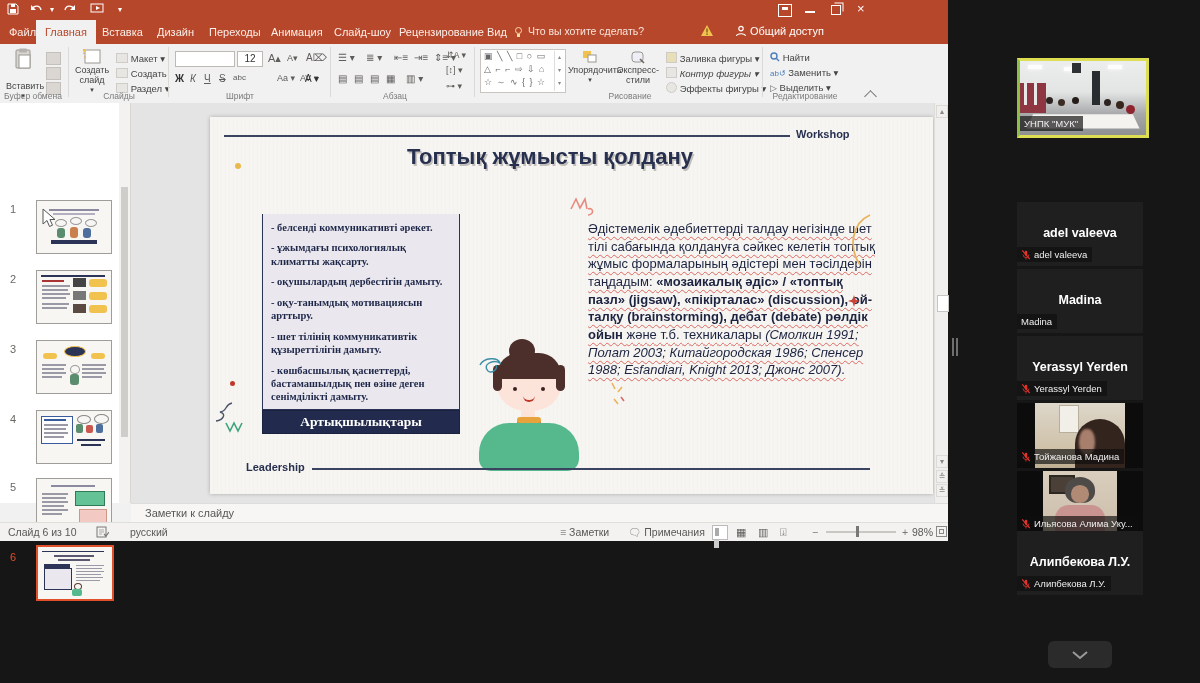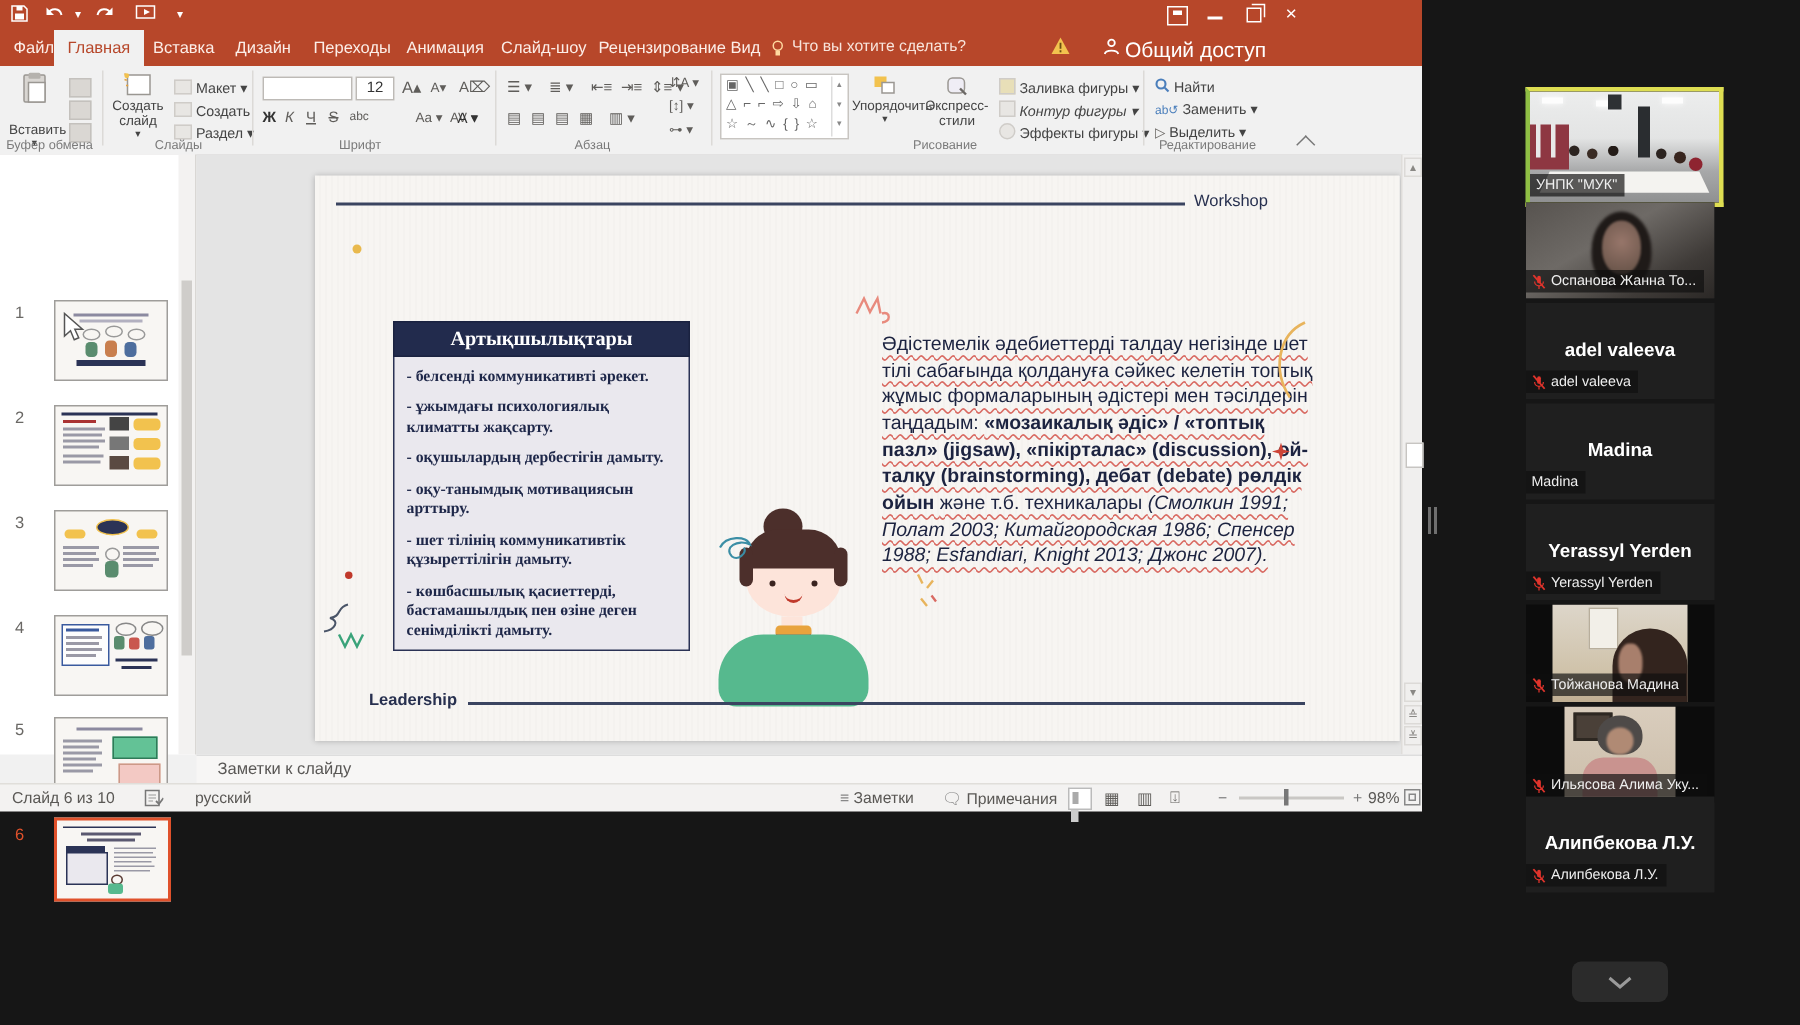--- a/index.html
+++ b/index.html
@@ -123,21 +123,21 @@
             <rect x="6.4" y="4.5" width="1.2" height="4" fill="#6b4c12"></rect>
             <rect x="6.4" y="9.5" width="1.2" height="1.4" fill="#6b4c12"></rect>
           </svg>
         </span>
     <span class="abs" style="left:735px;top:5px;">
       <svg width="12" height="12" viewBox="0 0 12 12">
             <circle cx="6" cy="3.6" r="2.2" fill="none" stroke="#fff" stroke-width="1.2"></circle>
             <path d="M1.5 11c.6-3 8.4-3 9 0" fill="none" stroke="#fff" stroke-width="1.2"></path>
           </svg>
         </span>
-    <span class="abs" style="left:750px;top:5px;font-size:14px;color:#fff;">Общий доступ</span>
+    <span class="abs" style="left:750px;top:5px;font-size:11px;color:#fff;">Общий доступ</span>
   </div>
 
   <div id="ribbon">
 
     <div class="abs rbtn" style="left:6px;top:4px;width:34px;">
       <svg width="18" height="22" viewBox="0 0 18 22" style="margin:0 auto;">
             <rect x="2" y="2" width="14" height="18" rx="1" fill="#d9d6d2" stroke="#9a9792"></rect>
             <rect x="5" y="0.5" width="8" height="4" rx="1" fill="#b5b2ad"></rect>
             <rect x="5" y="7" width="11" height="13" fill="#fff" stroke="#9a9792"></rect>
           </svg>
@@ -330,39 +330,40 @@
       <path d="M1 1v15l4-3.5 2.5 6 3-1.3-2.6-5.7H13z" fill="#fff" stroke="#555" stroke-width="1"></path>
         </svg>
     <div class="abs" style="left:119px;top:0;width:11px;height:400px;background:#f3f2f1;">
       <div class="abs" style="left:2px;top:84px;width:7px;height:250px;background:#cfcdca;"></div>
     </div>
   </div>
 
   <div id="editor">
     <div id="slide">
       <div class="abs" style="left:14px;top:18px;width:566px;height:1.5px;background:#3a4460;"></div>
-      <div class="abs navy" style="left:586px;top:11px;font-size:11px;font-weight:normal;">Workshop</div>
+      <div class="abs navy" style="left:586px;top:11px;font-size:11px;font-weight:bold;">Workshop</div>
       <div class="abs" style="left:120px;top:26px;width:440px;text-align:center;font-size:22px;font-weight:bold;color:#27304f;line-height:1.3;text-shadow:1.5px 1.5px 0 rgba(130,126,120,0.45);">
+        <div>Топтық жұмысты қолдану</div>
       </div>
       <div class="abs" style="left:25px;top:46px;width:6px;height:6px;border-radius:50%;background:#e9b94d;"></div>
       <svg class="abs" style="left:358px;top:78px;" width="30" height="24" viewBox="0 0 30 24">
         <path d="M3 14L8 4l4 9 5-9 2 10" fill="none" stroke="#e88a7d" stroke-width="1.6"></path>
             <path d="M20 14c6-2 6 6 0 6" fill="none" stroke="#e88a7d" stroke-width="1.6"></path>
           </svg>
 
       <div id="advbox">
-        <div id="advhead">Артықшылықтары</div>
         <div id="advbody">
           <p>- белсенді коммуникативті әрекет.</p>
           <p>- ұжымдағы психологиялық климатты жақсарту.</p>
           <p>- оқушылардың дербестігін дамыту.</p>
           <p>- оқу-танымдық мотивациясын арттыру.</p>
           <p>- шет тілінің коммуникативтік құзыреттілігін дамыту.</p>
           <p style="margin-bottom:0;">- көшбасшылық қасиеттерді, бастамашылдық пен өзіне деген сенімділікті дамыту.</p>
         </div>
+        <div id="advhead">Артықшылықтары</div>
       </div>
       <div class="abs" style="left:20px;top:264px;width:5px;height:5px;border-radius:50%;background:#c0392b;"></div>
       <svg class="abs" style="left:2px;top:284px;" width="38" height="32" viewBox="0 0 38 32">
         <path d="M20 2c-8 2-4 8-12 9 7 2 3 8-4 9" fill="none" stroke="#4a5568" stroke-width="1.4"></path>
         <path d="M14 22l4 8 4-8 4 8 4-8" fill="none" stroke="#3aa37a" stroke-width="1.6"></path>
           </svg>
 
       <div id="righttext"><span class="sq">Әдістемелік әдебиеттерді талдау негізінде шет тілі сабағында қолдануға сәйкес келетін топтық жұмыс формаларының әдістері мен тәсілдерін таңдадым: </span><span class="b sq">«мозаикалық әдіс» / «топтық пазл» (jigsaw), «пікірталас» (discussion), ой-талқу (brainstorming), дебат (debate) рөлдік ойын </span><span class="sq">және т.б. техникалары </span><span class="i sq">(Смолкин 1991; Полат 2003; Китайгородская 1986; Спенсер 1988; Esfandiari, Knight 2013; Джонс 2007).</span></div>
 
       <svg class="abs" style="left:636px;top:96px;" width="28" height="54" viewBox="0 0 28 54">
@@ -454,34 +455,20 @@
   <div class="abs" style="left:38px;top:38px;width:7px;height:7px;border-radius:50%;background:#3a2c24;"></div>
   <div class="abs" style="left:52px;top:36px;width:7px;height:7px;border-radius:50%;background:#241c18;"></div>
   <div class="abs" style="left:84px;top:38px;width:7px;height:7px;border-radius:50%;background:#2c2420;"></div>
   <div class="abs" style="left:96px;top:40px;width:8px;height:8px;border-radius:50%;background:#38251e;"></div>
   <div class="abs" style="left:106px;top:44px;width:9px;height:9px;border-radius:50%;background:#8e2430;"></div>
   <div class="plabel">
         <span>УНПК "МУК"</span>
       </div>
 </div>
 
-<div class="tile" style="top:135px;height:64px;">
-  <div class="abs" style="left:0;top:0;right:0;bottom:0;background:linear-gradient(150deg,#57534f 0%,#6e6a66 40%,#3f3b38 75%,#2b2826 100%);"></div>
-  <div class="abs" style="left:44px;top:6px;width:40px;height:52px;border-radius:50% 50% 45% 45%;background:#1f1a18;filter:blur(1px);"></div>
-  <div class="abs" style="left:51px;top:12px;width:26px;height:36px;border-radius:48%;background:radial-gradient(circle at 50% 40%,#97766a,#6e584d 75%);filter:blur(0.7px);"></div>
-  <div class="plabel">
-    <svg width="10" height="10" viewBox="0 0 12 12">
-          <rect x="4.5" y="1" width="3" height="6" rx="1.5" fill="#e0342c"></rect>
-          <path d="M2.5 5.5a3.5 3.5 0 0 0 7 0" stroke="#e0342c" fill="none"></path>
-          <line x1="6" y1="9" x2="6" y2="11.5" stroke="#e0342c"></line>
-          <line x1="1.5" y1="0.5" x2="10.5" y2="11" stroke="#e0342c" stroke-width="1.4"></line>
-        </svg>
-    <span>Оспанова Жанна То...</span>
-      </div>
-</div>
 
 <div class="tile" style="top:202px;height:64px;">
   <div class="cname">adel valeeva</div>
   <div class="plabel">
     <svg width="10" height="10" viewBox="0 0 12 12">
           <rect x="4.5" y="1" width="3" height="6" rx="1.5" fill="#e0342c"></rect>
           <path d="M2.5 5.5a3.5 3.5 0 0 0 7 0" stroke="#e0342c" fill="none"></path>
           <line x1="6" y1="9" x2="6" y2="11.5" stroke="#e0342c"></line>
           <line x1="1.5" y1="0.5" x2="10.5" y2="11" stroke="#e0342c" stroke-width="1.4"></line>
         </svg>

